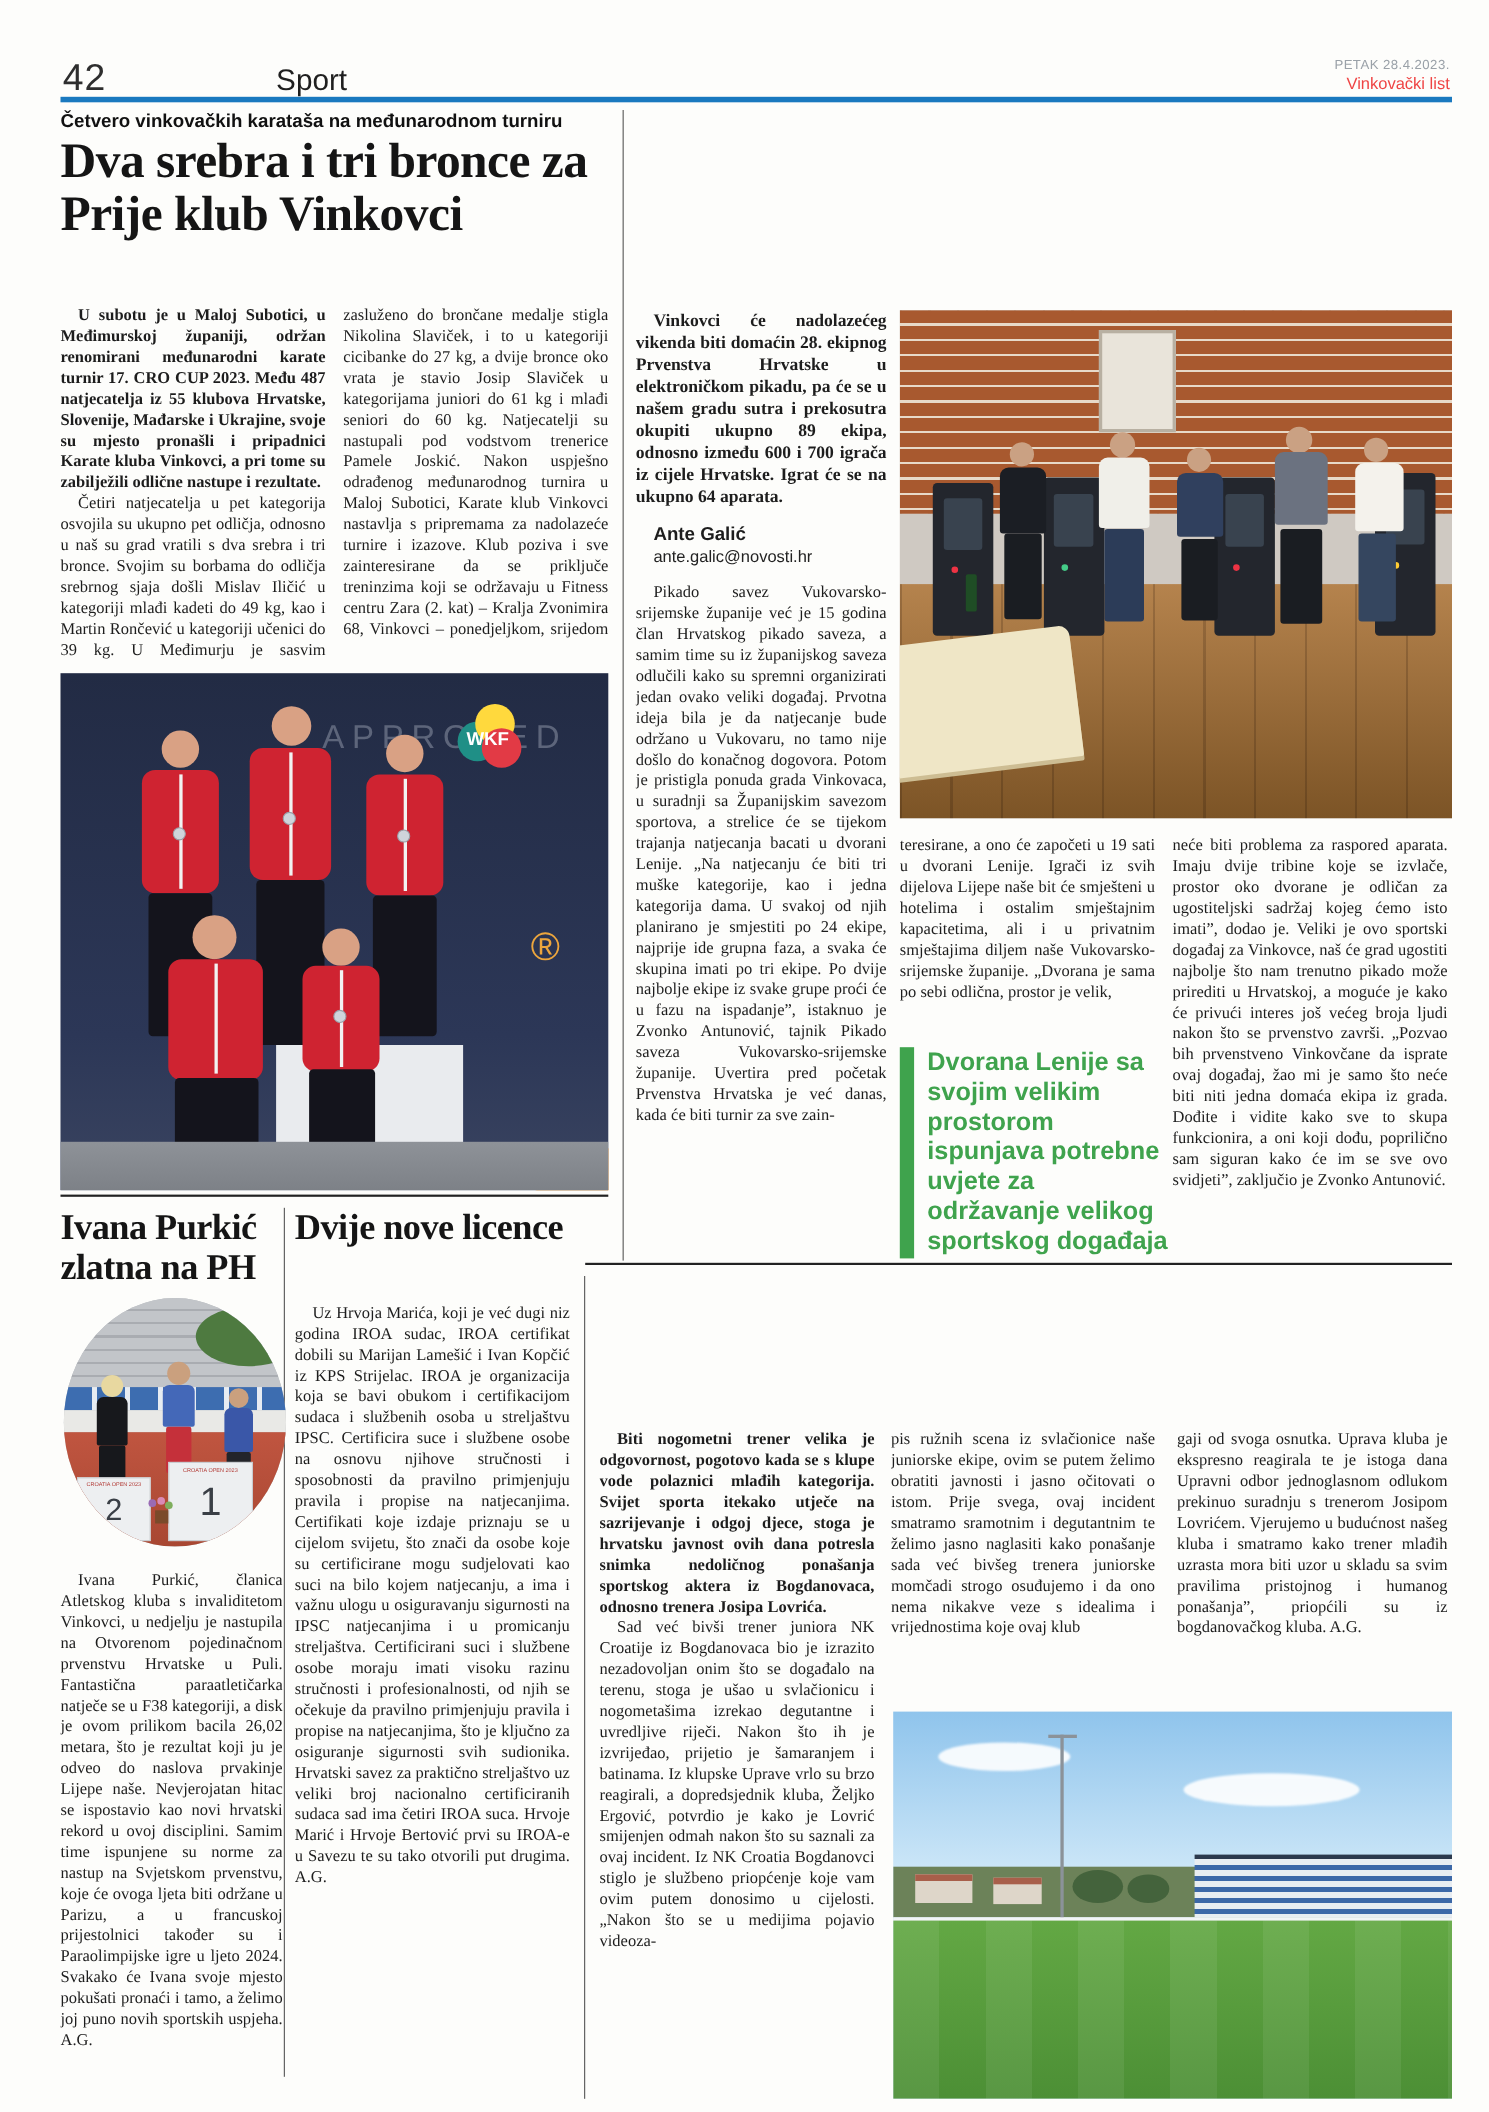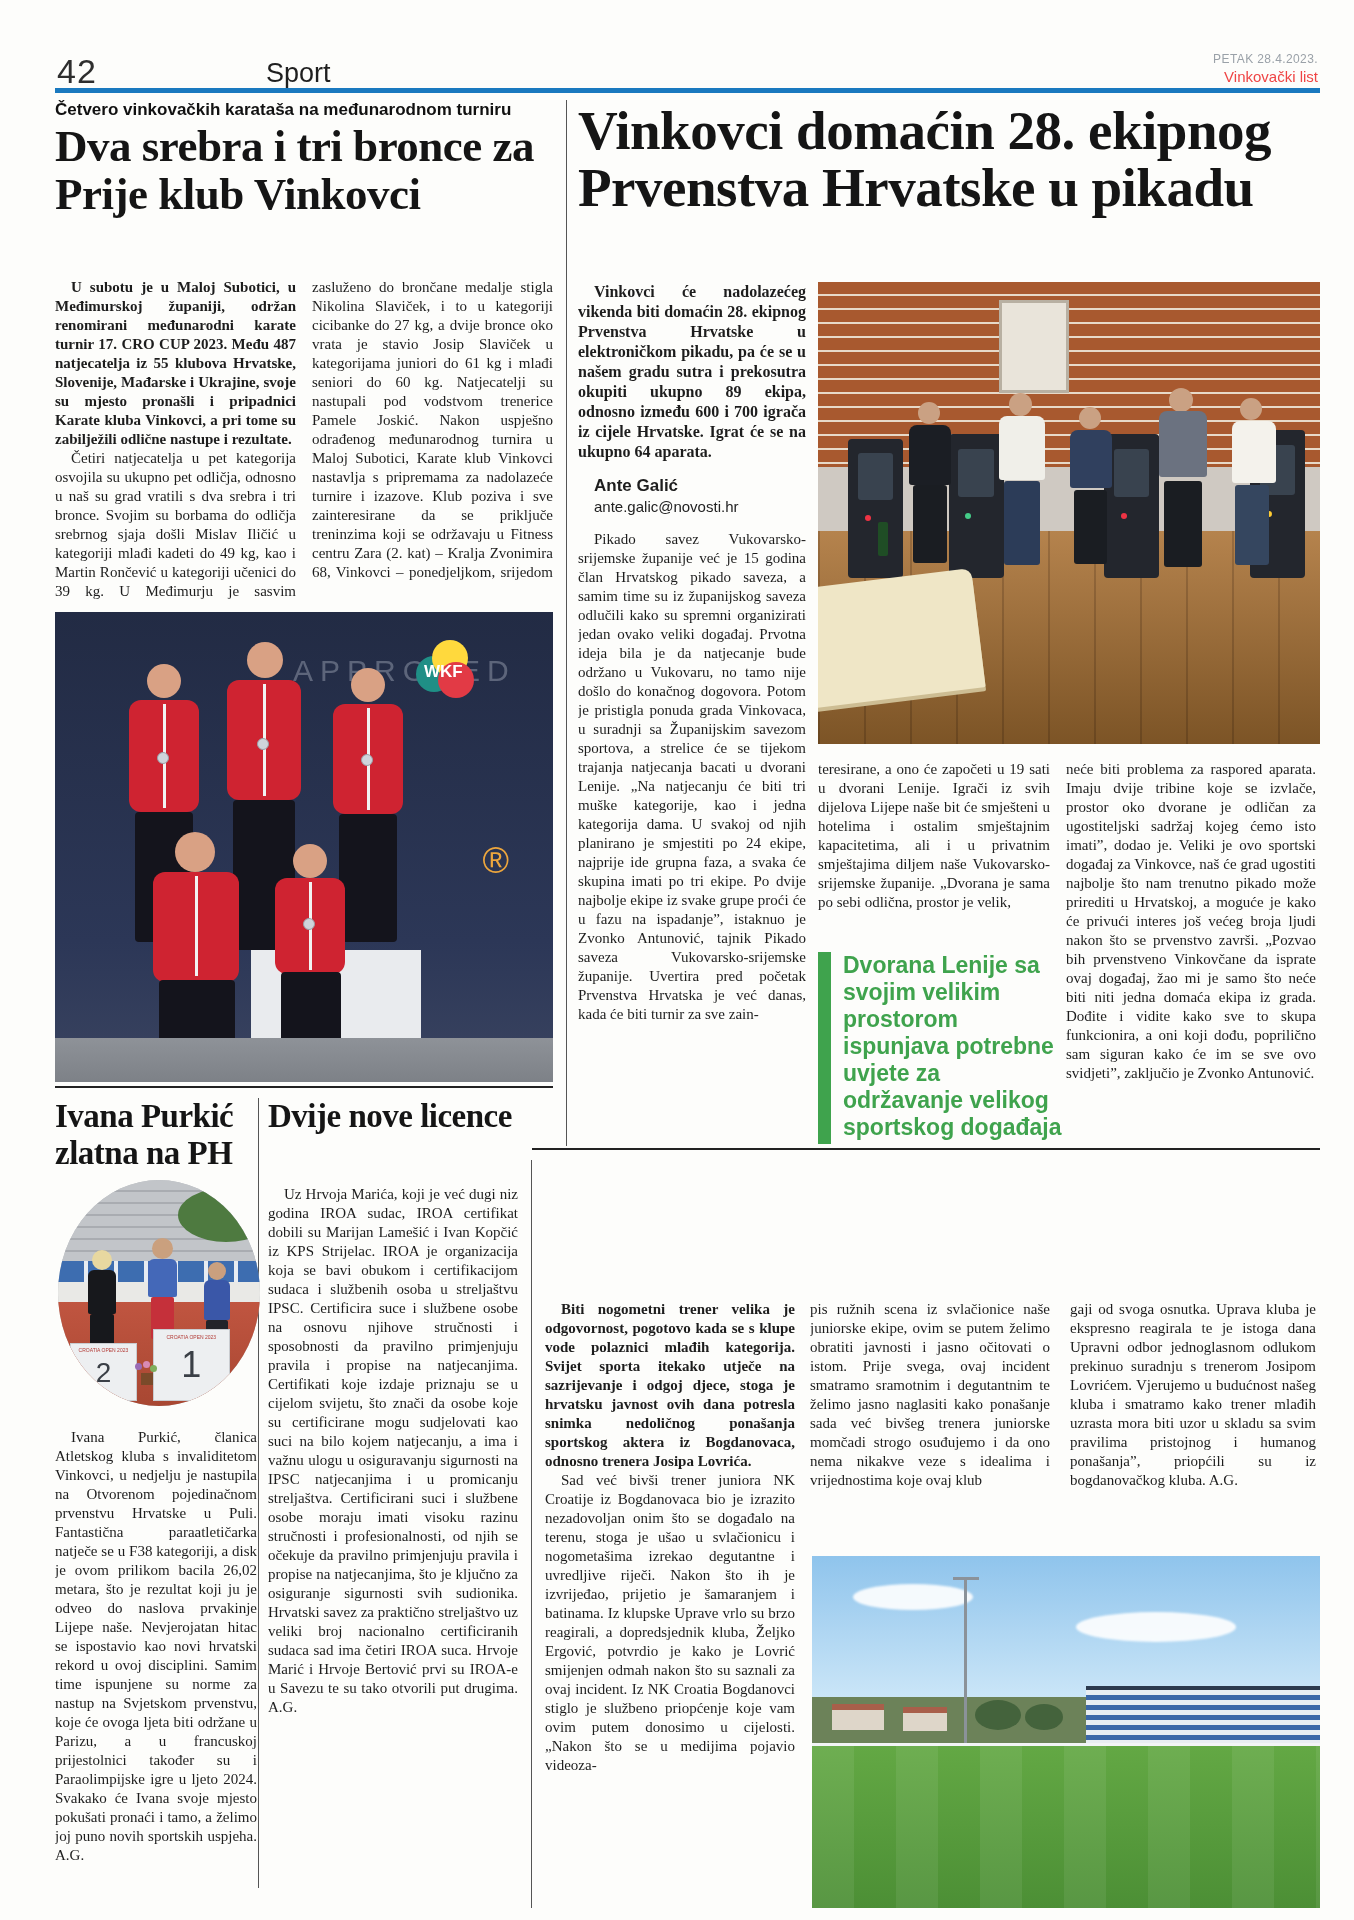--- a/index.html
+++ b/index.html
@@ -9,21 +9,21 @@
   }
   *{margin:0;padding:0;box-sizing:border-box;}
   html,body{background:#e8e8e8;}
   .page{
     position:relative;width:1354px;height:1920px;margin:0 auto;
     background:#fdfdfb;color:var(--ink);
     font-family:"Liberation Serif",serif;overflow:hidden;
   }
   
   .hdr-num{position:absolute;left:57px;top:52px;font-family:"Liberation Sans",sans-serif;font-size:34px;font-weight:400;color:#2e2e2e;letter-spacing:1px;}
-  .hdr-section{position:absolute;left:266px;top:58px;font-family:"Liberation Sans",sans-serif;font-size:27px;color:#1f1f1f;}
+  .hdr-section{position:absolute;left:251px;top:58px;font-family:"Liberation Sans",sans-serif;font-size:27px;color:#1f1f1f;}
   .hdr-right{position:absolute;right:36px;top:52px;text-align:right;font-family:"Liberation Sans",sans-serif;}
   .hdr-date{font-size:12px;color:#9aa1a8;letter-spacing:.4px;}
   .hdr-pub{font-size:15px;color:#ef4444;margin-top:2px;}
   .blue-rule{position:absolute;left:55px;top:88px;width:1265px;height:5px;background:var(--accent-blue);}
   
   .vline{position:absolute;width:1px;background:#555;}
   .hline{position:absolute;height:2px;background:#222;}
   
   .kicker{position:absolute;font-family:"Liberation Sans",sans-serif;font-weight:bold;font-size:17px;color:#111;}
   .headline{position:absolute;font-weight:bold;color:#151515;letter-spacing:-.5px;}
@@ -171,21 +171,20 @@
     <div class="fig">
       <div class="head abs" style="left:238px;top:232px;width:34px;height:34px;"></div>
       <div class="torso abs" style="left:220px;top:266px;width:70px;height:96px;"></div>
       <div class="zip abs" style="left:254px;top:270px;height:88px;"></div>
       <div class="medal abs" style="left:248px;top:306px;"></div>
       <div class="legs abs" style="left:226px;top:360px;width:60px;height:70px;"></div>
     </div>
     <div class="abs floor"></div>
   </div>
 
-  <div class="headline" style="left:578px;top:102px;width:745px;font-size:55px;line-height:57px;">Vinkovci domaćin 28. ekipnog Prvenstva Hrvatske u pikadu</div>
 
   <div class="body-block" style="left:578px;top:282px;width:228px;height:864px;">
     <p class="lead-bold" style="font-size:16px;line-height:20px;font-family:Liberation Serif, serif;">Vinkovci će nadolazećeg vikenda biti domaćin 28. ekipnog Prvenstva Hrvatske u elektroničkom pikadu, pa će se u našem gradu sutra i prekosutra okupiti ukupno 89 ekipa, odnosno između 600 i 700 igrača iz cijele Hrvatske. Igrat će se na ukupno 64 aparata.</p>
     <p class="byline">Ante Galić</p>
     <p class="byline-mail">ante.galic@novosti.hr</p>
     <p>Pikado savez Vukovarsko-srijemske županije već je 15 godina član Hrvatskog pikado saveza, a samim time su iz županijskog saveza odlučili kako su spremni organizirati jedan ovako veliki događaj. Prvotna ideja bila je da natjecanje bude održano u Vukovaru, no tamo nije došlo do konačnog dogovora. Potom je pristigla ponuda grada Vinkovaca, u suradnji sa Županijskim savezom sportova, a strelice će se tijekom trajanja natjecanja bacati u dvorani Lenije. „Na natjecanju će biti tri muške kategorije, kao i jedna kategorija dama. U svakoj od njih planirano je smjestiti po 24 ekipe, najprije ide grupna faza, a svaka će skupina imati po tri ekipe. Po dvije najbolje ekipe iz svake grupe proći će u fazu na ispadanje”, istaknuo je Zvonko Antunović, tajnik Pikado saveza Vukovarsko-srijemske županije. Uvertira pred početak Prvenstva Hrvatska je već danas, kada će biti turnir za sve zain-</p>
   </div>
 
   <div class="photo pikado-photo" style="left:818px;top:282px;width:502px;height:462px;">
     <div class="abs brick"></div>

